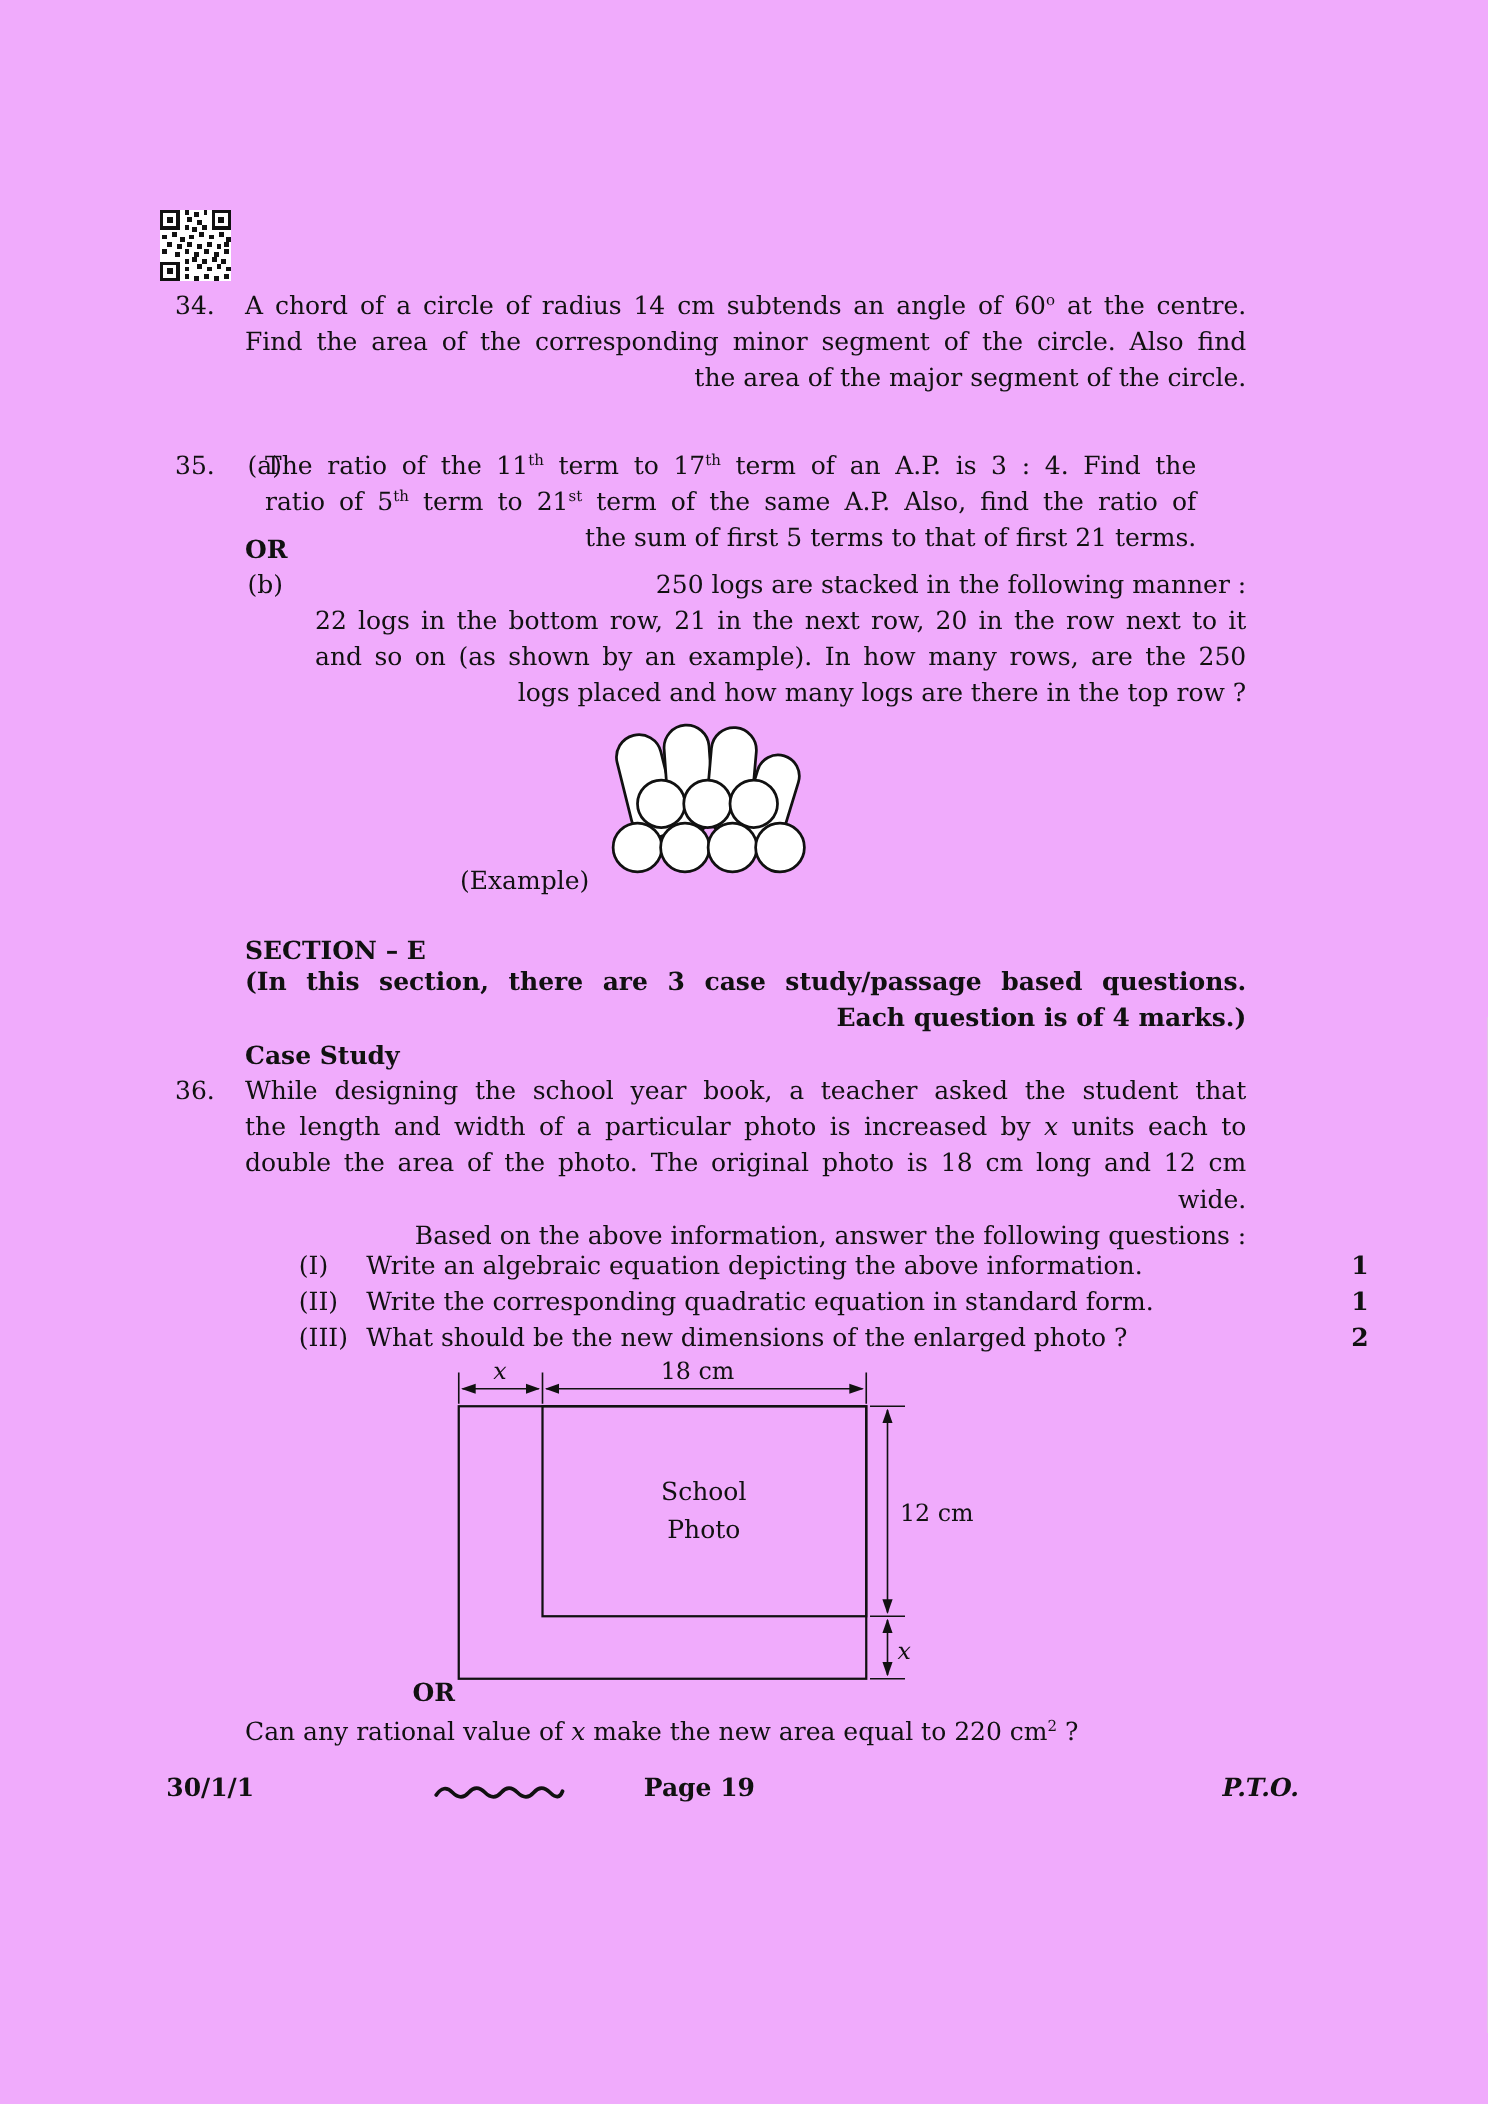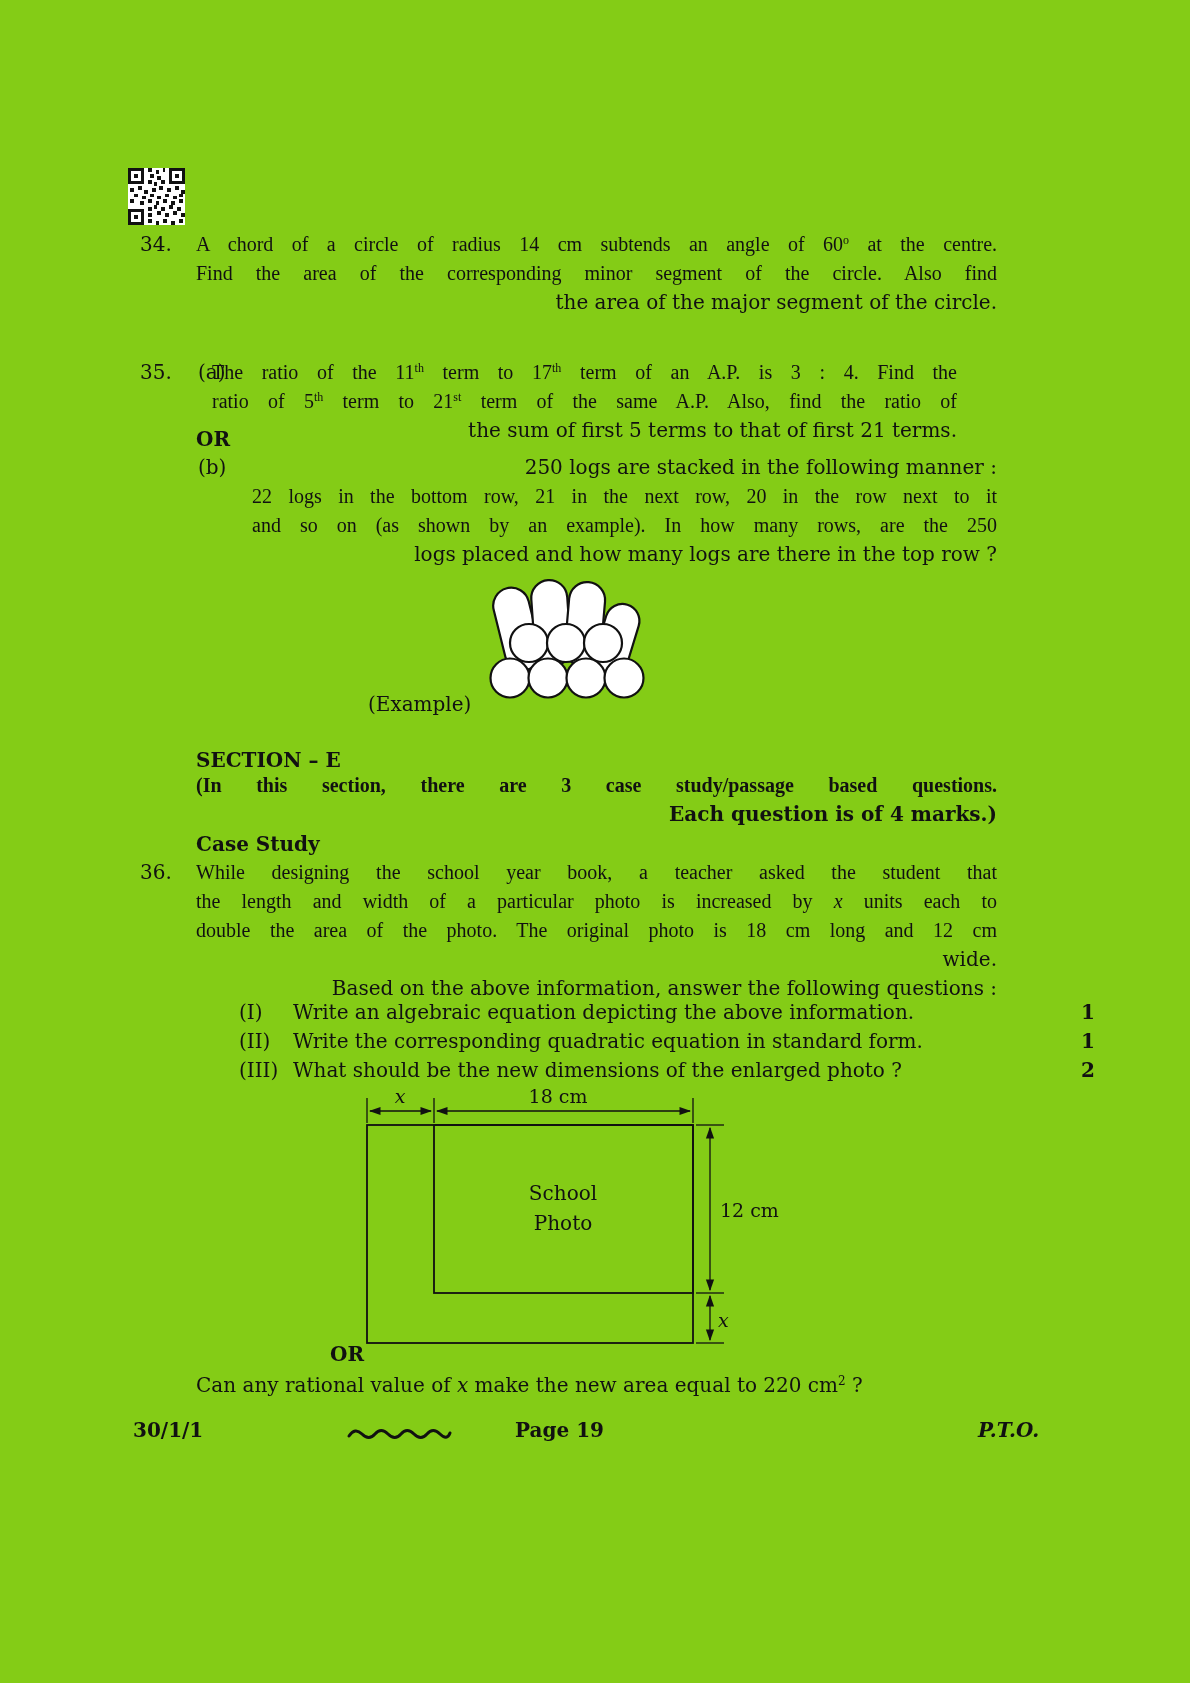--- a/index.html
+++ b/index.html
@@ -1,24 +1,24 @@
 <!DOCTYPE html>
 <html><head>
 <meta charset="utf-8">
 <style>
   html,body{margin:0;padding:0;background:#d8d8d8;}
   .page{
     position:relative;width:1190px;height:1683px;margin:0 auto;
-    background:#84cc16;color:#111;
+    background:#f0abfc;color:#111;
     font-family:"DejaVu Serif","Liberation Serif",serif;
     font-size:20px;overflow:hidden;
   }
   .abs{position:absolute;}
   .line{line-height:29px;text-align:right;}
-  .just{text-align:justify;text-align-last:justify;font-family:Liberation Serif, serif;}
+  .just{text-align:justify;text-align-last:justify;}
   .center{text-align:left;}
   .bold{font-weight:bold;}
   .ital{font-style:italic;}
   .var{font-style:italic;}
   sup{font-size:12px;line-height:0;vertical-align:7px;}
   .qblock{position:absolute;}
   .qnum{position:absolute;left:0;top:0;line-height:29px;}
   .qletter{position:absolute;top:0;line-height:29px;}
   .subrow{position:relative;line-height:29px;margin-left:40px;}
   .subnum{display:inline-block;width:54px;}

